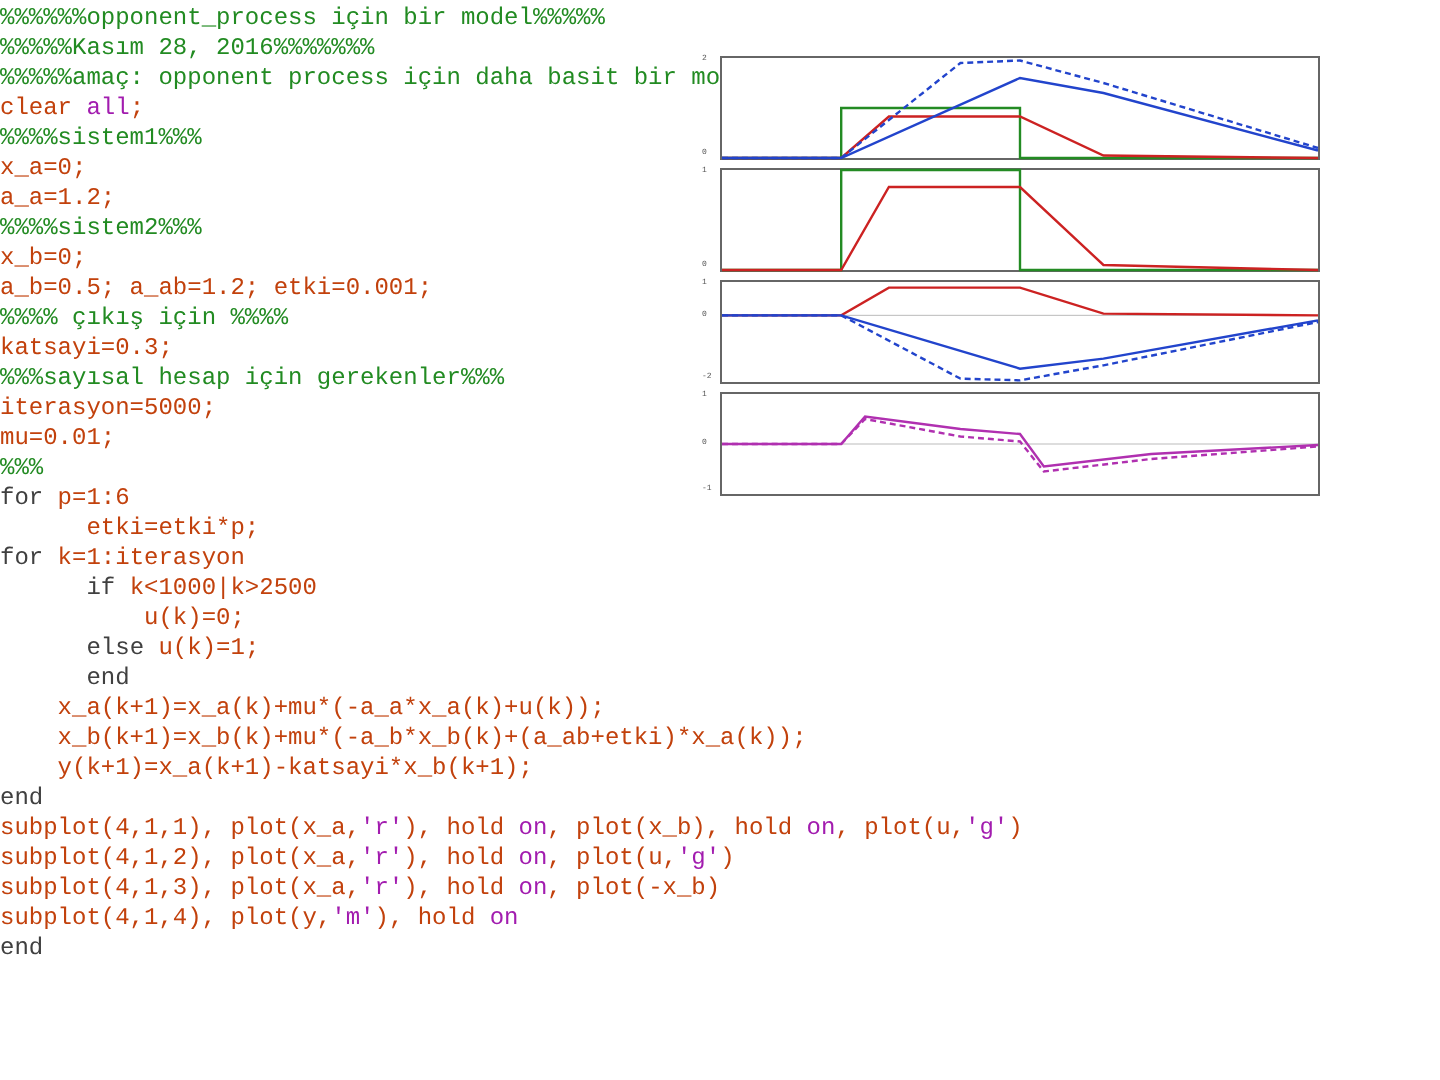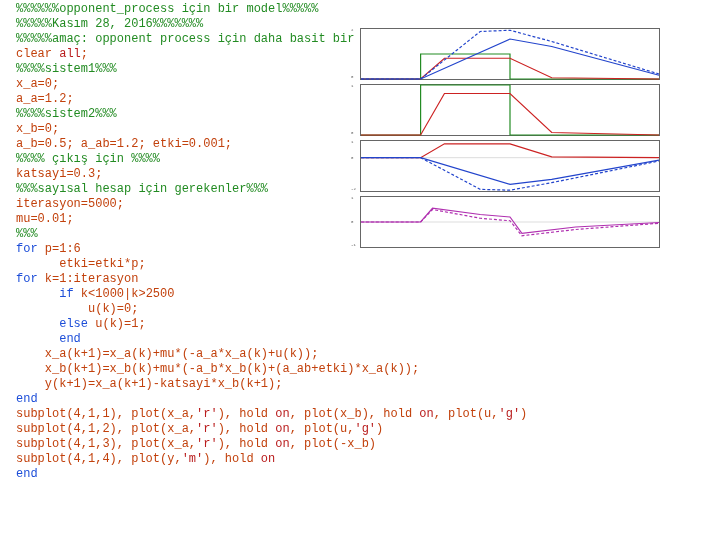--- a/index.html
+++ b/index.html
@@ -11,26 +11,26 @@
     overflow: hidden;
   }
   body {
     font-family: "Courier New", monospace;
     font-size: 12px;
     line-height: 15px;
     position: relative;
   }
   .code {
     position: absolute;
-    left: 16px;
+    left: 0;
     top: 2px;
     white-space: pre;
   }
-  .kw { color: #1d4ed8; }
-  .str { color: #b91c1c; margin-top: 12px; }
+  .kw { color: #404040; }
+  .str { color: #a21caf; margin-top: 12px; }
   .comment { color: #228b22; }
   .plain { color: #c2410c; }
 
   
   .charts {
     position: absolute;
     left: 360px;
     top: 28px;
     width: 300px;
     height: 220px;

